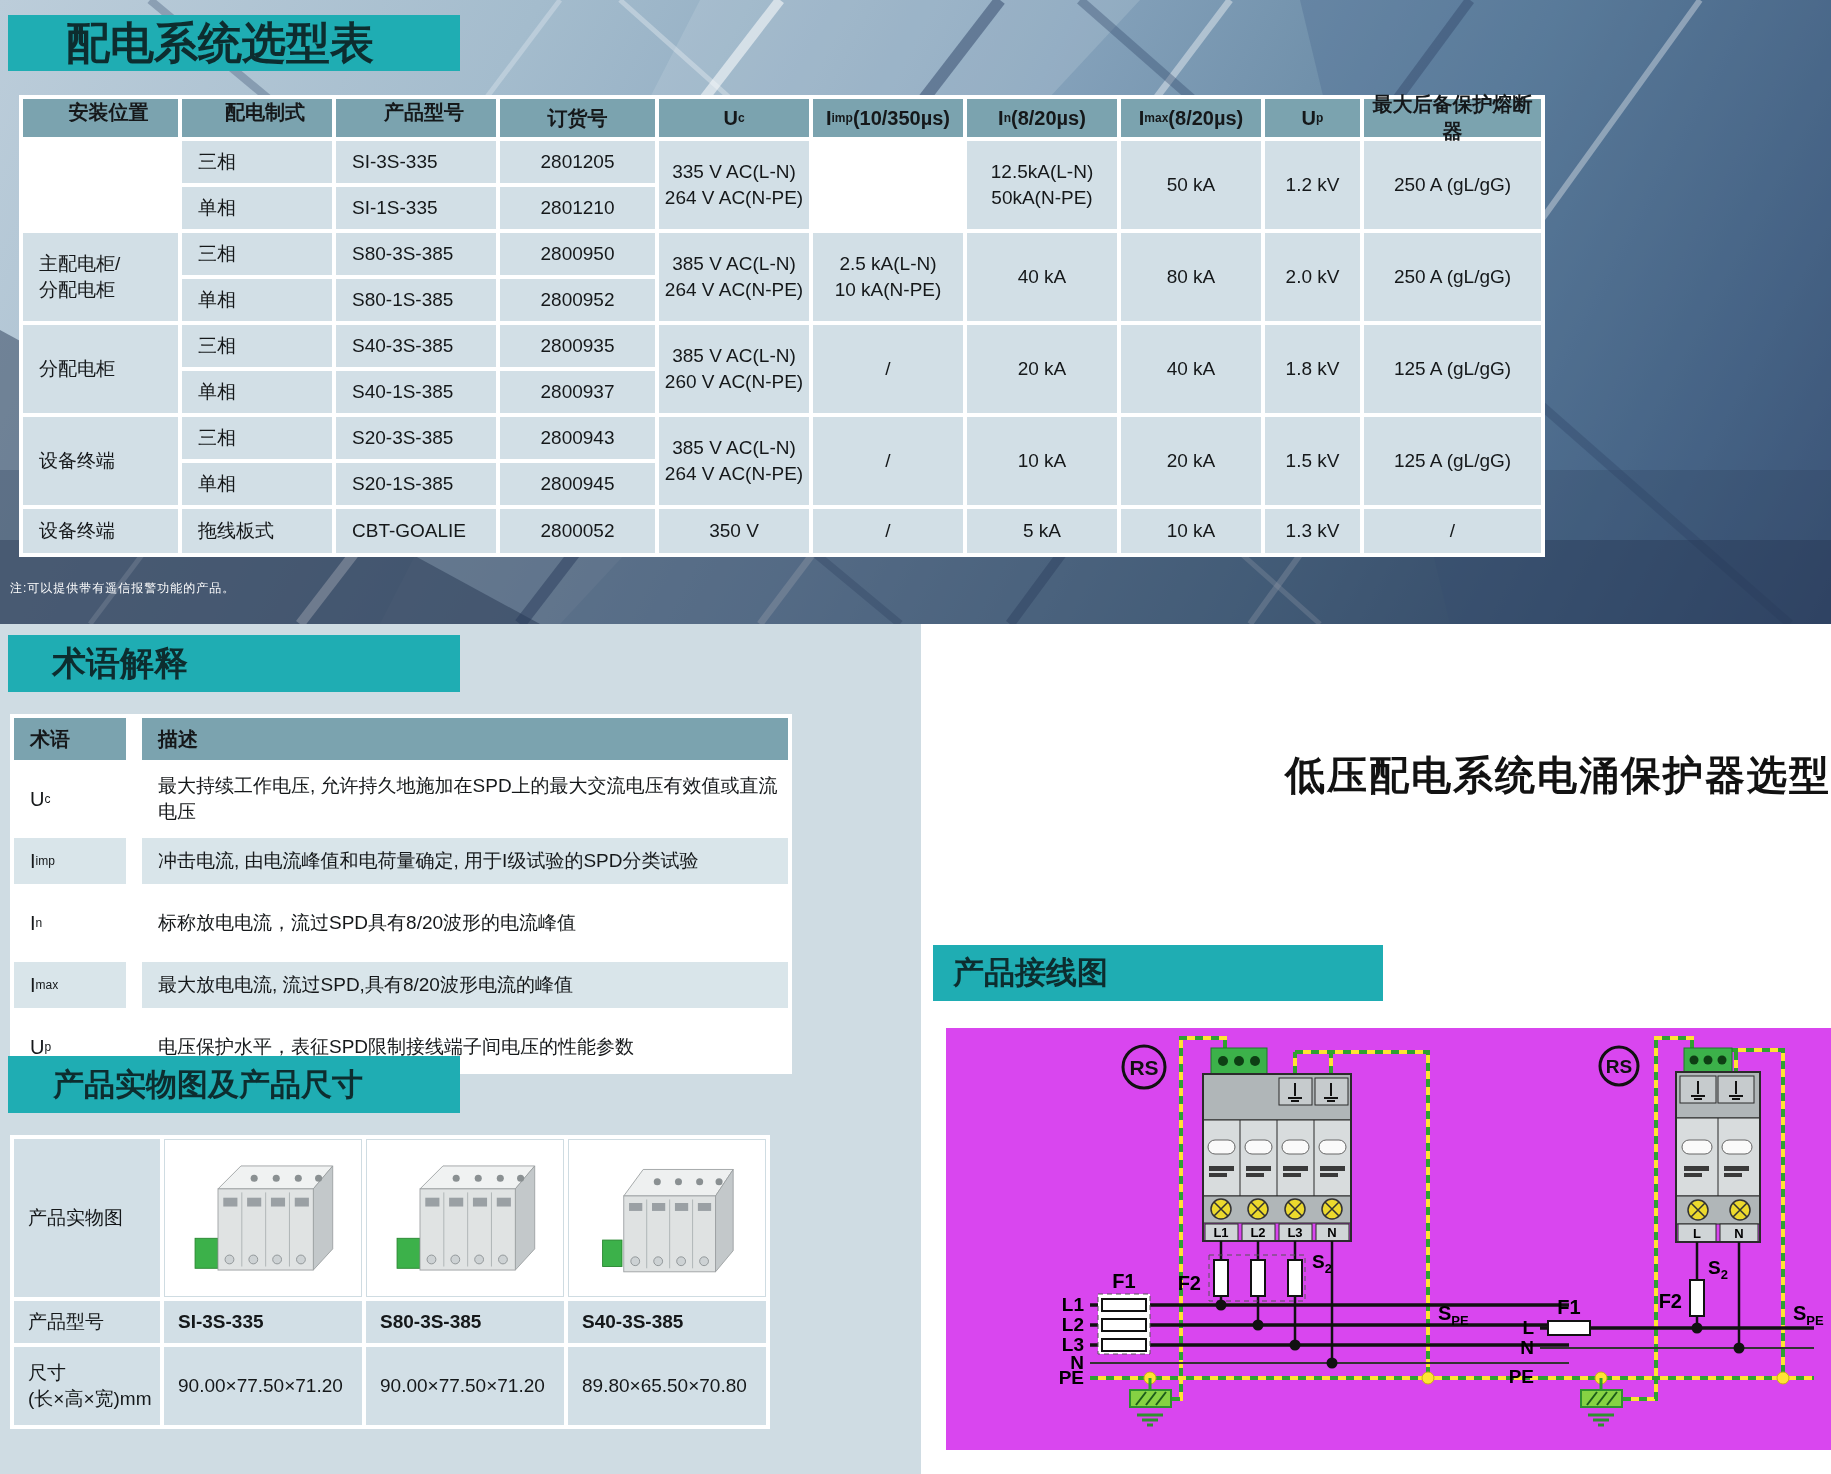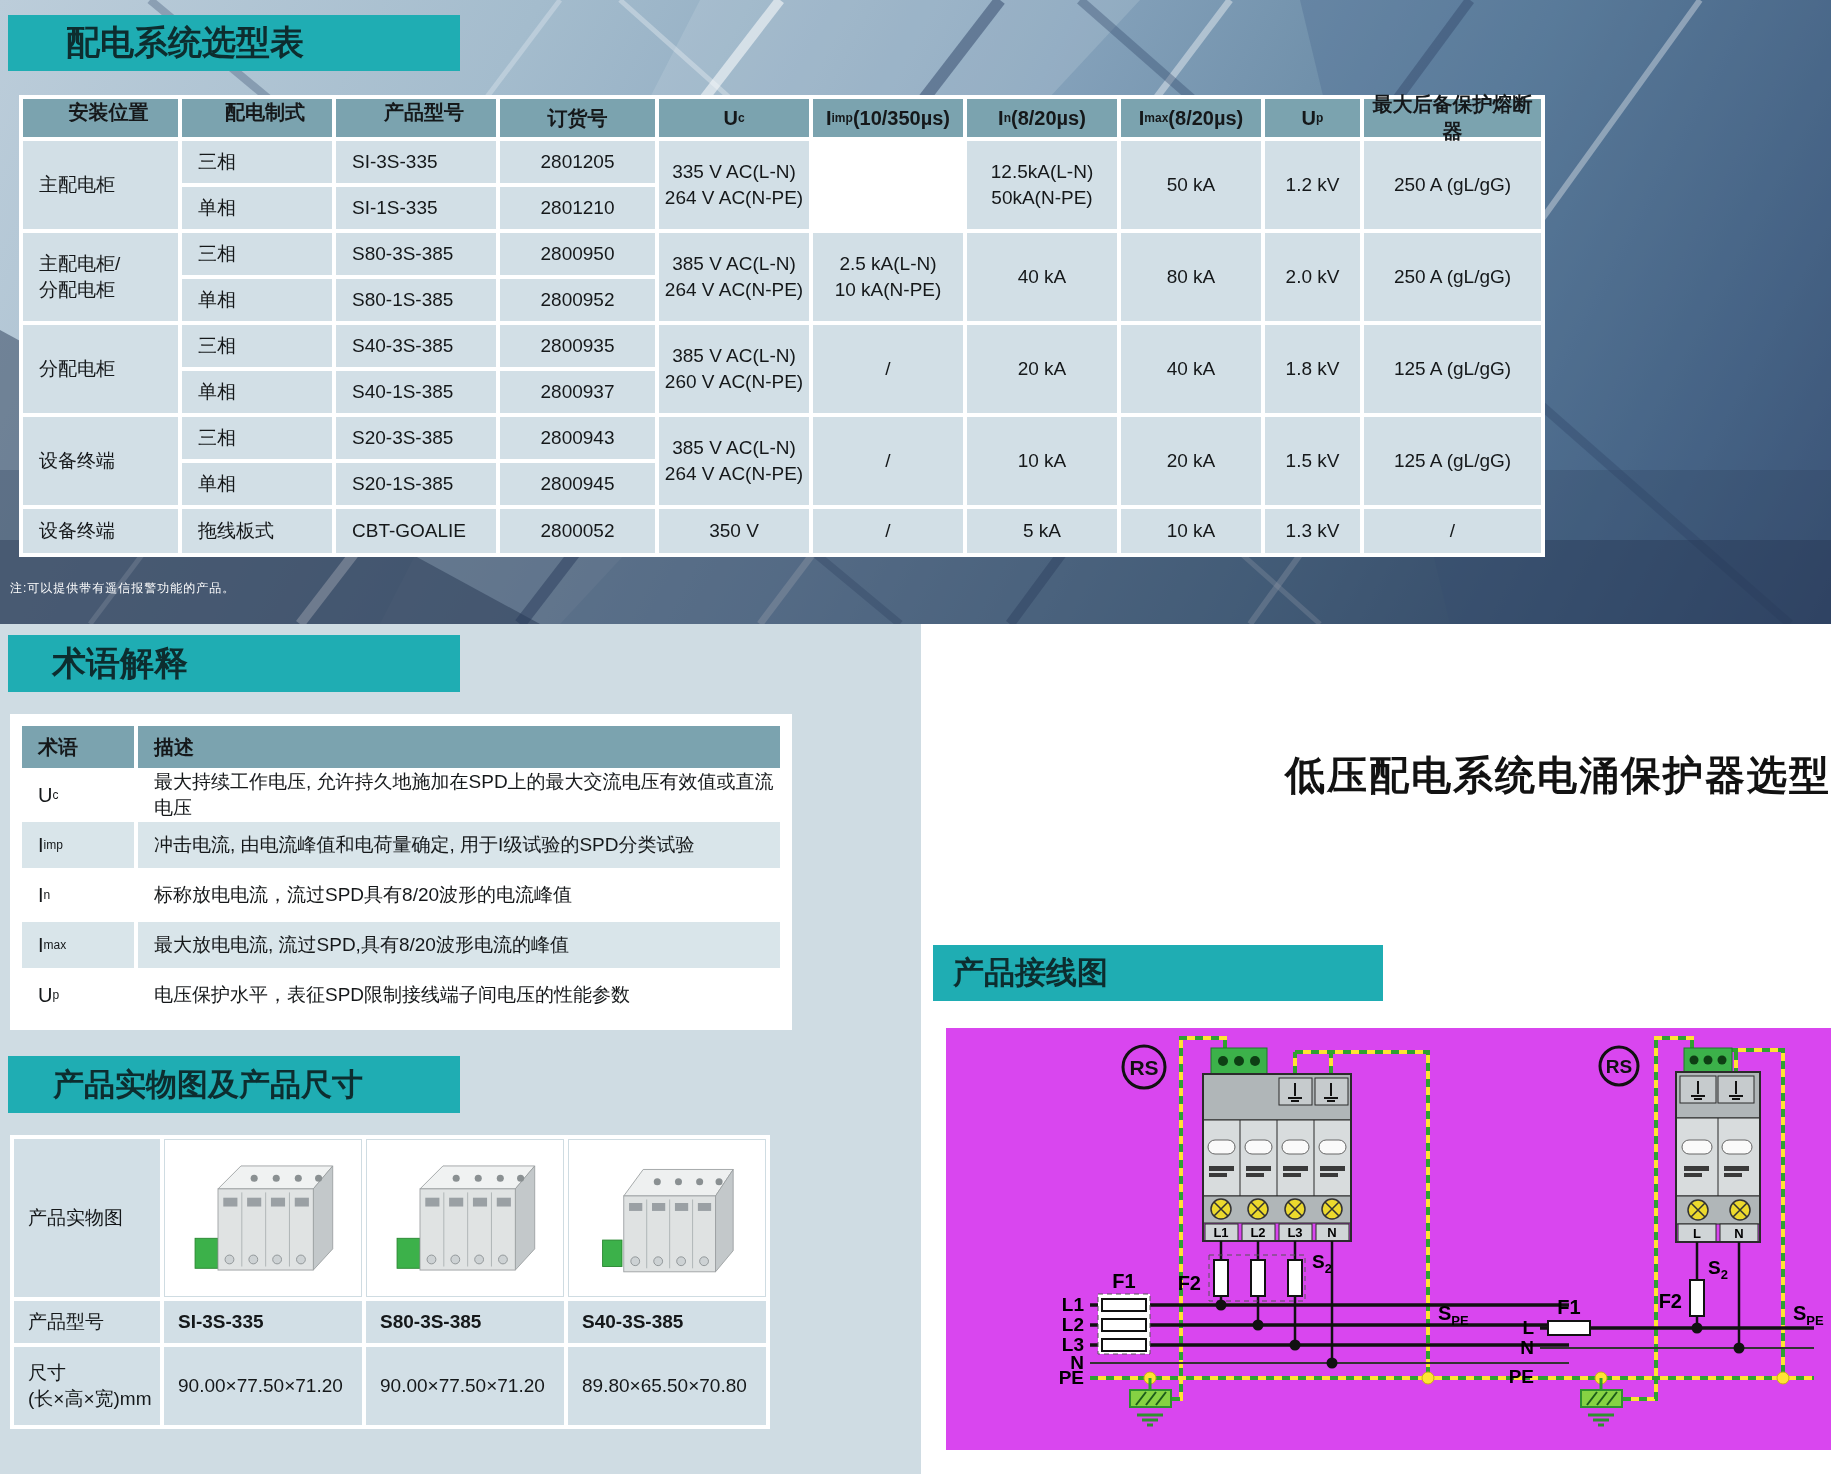--- a/index.html
+++ b/index.html
@@ -8,40 +8,40 @@
 
   
   .photo{position:absolute;left:0;top:0;width:1831px;height:624px;
          background:linear-gradient(118deg,#bccdda 0%,#a4bccd 25%,#85a2bb 50%,#62849f 72%,#44607f 90%,#35496a 100%);}
   .photo svg{position:absolute;left:0;top:0;}
   .photo-note{position:absolute;left:10px;top:580px;color:#ffffff;font-size:12px;letter-spacing:1px;}
 
   
   .sec-title{position:absolute;background:#1fadb3;color:#0d2d2f;font-weight:bold;
              display:flex;align-items:center;box-sizing:border-box;}
-  .sec1{left:8px;top:15px;width:452px;height:56px;font-size:34px;padding-left:58px;font-family:Liberation Mono, monospace;}
+  .sec1{left:8px;top:15px;width:452px;height:56px;font-size:44px;padding-left:58px;font-family:Liberation Mono, monospace;}
   .sec2{left:8px;top:635px;width:452px;height:57px;font-size:34px;padding-left:44px;}
   .sec3{left:8px;top:1056px;width:452px;height:57px;font-size:31px;padding-left:45px;}
   .sec4{left:933px;top:945px;width:450px;height:56px;font-size:31px;padding-left:20px;}
 
   
   .sel-table{position:absolute;left:19px;top:95px;width:1526px;box-sizing:border-box;
              display:grid;grid-template-columns:155px 150px 160px 155px 150px 150px 150px 140px 95px 1fr;
              grid-template-rows:38px 42px 42px 42px 42px 42px 42px 42px 42px 44px;
              gap:4px;background:#ffffff;padding:4px;}
   .cell{display:flex;flex-direction:column;align-items:center;justify-content:center;
         text-align:center;background:#d2dfe6;font-size:19px;white-space:pre-line;line-height:1.35;}
   .cell.hl{align-items:flex-start;padding-left:16px;text-align:left;box-sizing:border-box;}
   .hcell{background:#7ba3af;font-weight:bold;font-size:20px;flex-direction:row;}
   .hcell sub{font-size:12px;font-weight:bold;}
 
   
   .terms-table{position:absolute;left:10px;top:714px;width:782px;box-sizing:border-box;
                display:grid;grid-template-columns:112px 1fr;
-               grid-template-rows:42px 46px 46px 46px 46px 46px;gap:4px;background:#ffffff;padding:12px;}
+               grid-template-rows:42px 46px 46px 46px 46px 46px;gap:16px;background:#ffffff;padding:4px;}
   .tcell{display:flex;align-items:center;font-size:19px;padding-left:16px;box-sizing:border-box;}
   .tcell sub{font-size:12px;}
   .thead{background:#7ba3af;font-weight:bold;font-size:20px;}
   .trow-a{background:#ffffff;}
   .trow-b{background:#d9e5ea;}
   .term-col{font-size:20px;}
 
   
   .prod-table{position:absolute;left:10px;top:1135px;width:760px;box-sizing:border-box;
               display:grid;grid-template-columns:146px 1fr 1fr 1fr;
@@ -92,21 +92,20 @@
     <div class="cell hcell hl" style="grid-area:1/2"><span>配电制式</span></div>
     <div class="cell hcell hl" style="grid-area:1/3"><span>产品型号</span></div>
     <div class="cell hcell" style="grid-area:1/4"><span>订货号</span></div>
     <div class="cell hcell" style="grid-area:1/5"><span>U</span><sub>c</sub></div>
     <div class="cell hcell" style="grid-area:1/6"><span>I</span><sub>imp</sub><span>(10/350µs)</span></div>
     <div class="cell hcell" style="grid-area:1/7"><span>I</span><sub>n</sub><span>(8/20µs)</span></div>
     <div class="cell hcell" style="grid-area:1/8"><span>I</span><sub>max</sub><span>(8/20µs)</span></div>
     <div class="cell hcell" style="grid-area:1/9"><span>U</span><sub>p</sub></div>
     <div class="cell hcell" style="grid-area:1/10"><span>最大后备保护熔断器</span></div>
 
-    <div class="cell hl" style="grid-area:2/1/span 2"><span>主配电柜</span></div>
     <div class="cell hl" style="grid-area:2/2"><span>三相</span></div>
     <div class="cell hl" style="grid-area:2/3"><span>SI-3S-335</span></div>
     <div class="cell" style="grid-area:2/4"><span>2801205</span></div>
     <div class="cell hl" style="grid-area:3/2"><span>单相</span></div>
     <div class="cell hl" style="grid-area:3/3"><span>SI-1S-335</span></div>
     <div class="cell" style="grid-area:3/4"><span>2801210</span></div>
     <div class="cell" style="grid-area:2/5/span 2"><span>335 V AC(L-N)
 264 V AC(N-PE)</span></div>
     <div class="cell" style="grid-area:2/7/span 2"><span>12.5kA(L-N)
 50kA(N-PE)</span></div>

